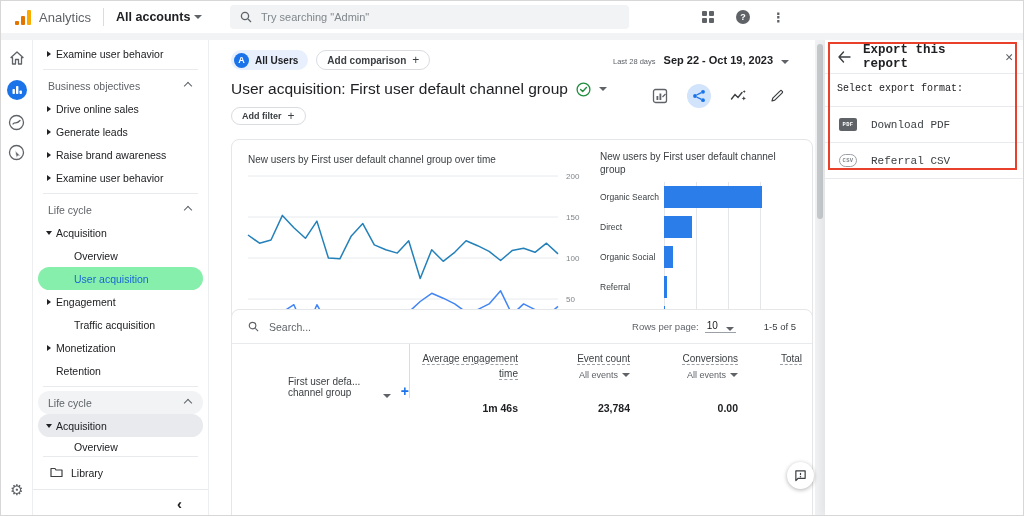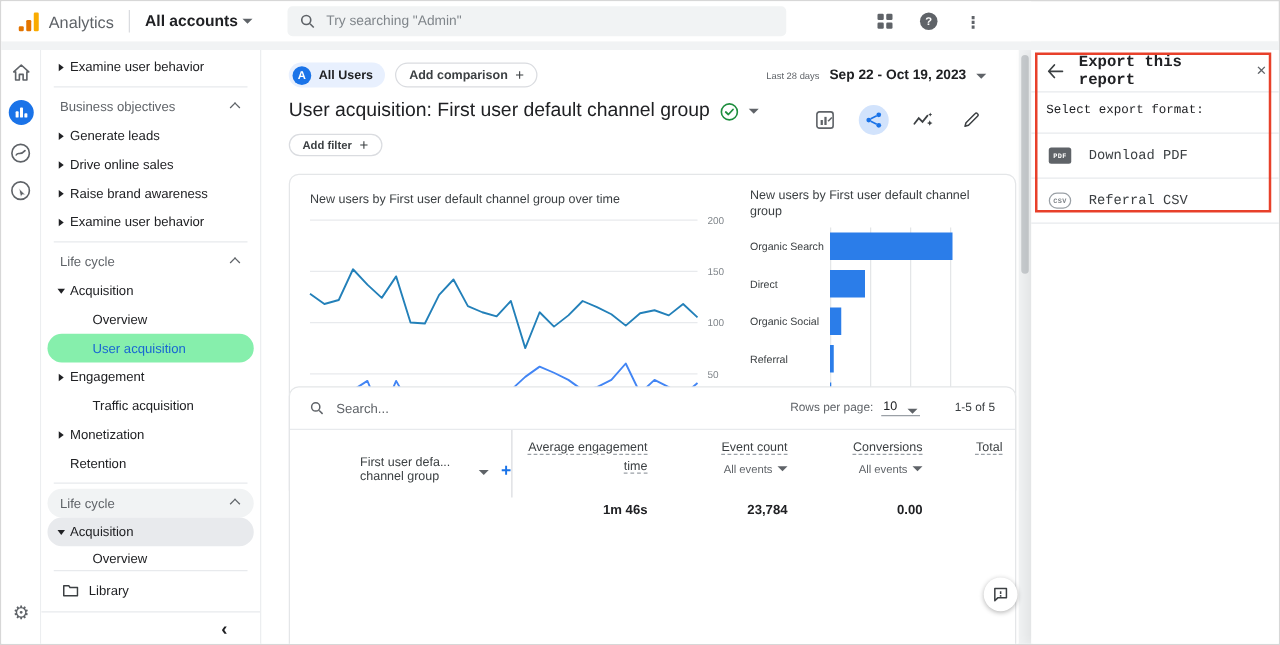--- a/index.html
+++ b/index.html
@@ -89,21 +89,21 @@
   .bar-tick { position:absolute; top:158px; font-size:8px; color:#80868b; transform:translateX(-50%); }
 
   
   #table-card { left:22px; top:269px; width:582px; height:240px; border-radius:8px 8px 0 0; }
   .t-search { height:34px; display:flex; align-items:center; padding:0 16px; gap:10px; border-bottom:1px solid #e8eaed; }
   .t-search .ph { font-size:10.5px; color:#5f6368; flex:1; }
   .rpp { display:flex; align-items:center; gap:6px; font-size:9.5px; color:#5f6368; }
   .rpp-val { font-size:10px; color:#202124; border-bottom:1px solid #9aa0a6; padding:0 2px 1px 2px; display:flex; align-items:flex-end; gap:8px; cursor:pointer; }
   .range { font-size:9.5px; color:#3c4043; margin-left:18px; }
   .t-head { position:relative; height:54px; display:flex; }
-  .dim-cell { width:228px; border-right:1px solid #dadce0; display:flex; align-items:center; padding:10px 0 0 56px; gap:6px; font-size:10px; color:#3c4043; }
+  .dim-cell { width:228px; border-right:1px solid #dadce0; display:flex; align-items:flex-end; padding:10px 0 0 56px; gap:6px; font-size:10px; color:#3c4043; }
   .dim-cell .caret { margin-top:4px; }
   .dim-plus { color:#1a73e8; font-size:14px; font-weight:bold; margin-left:4px; cursor:pointer; line-height:1; }
   .metrics { flex:1; display:flex; padding:8px 10px 0 0; }
   .m-col { text-align:right; font-size:10px; color:#3c4043; padding-left:10px; }
   .m-col .m-title { text-decoration:underline; text-decoration-style:dashed; text-decoration-color:#9aa0a6; text-underline-offset:2px; text-decoration-thickness:1px; line-height:1.45; cursor:pointer; }
   .m-col .m-sub { color:#5f6368; font-size:9px; margin-top:3px; display:flex; justify-content:flex-end; align-items:center; gap:4px; cursor:pointer; }
   .m-col1 { width:108px; } .m-col2 { width:112px; } .m-col3 { width:108px; } .m-col4 { width:64px; }
   .t-totals { display:flex; margin-top:4px; }
   .tot-spacer { width:228px; }
   .tot-vals { flex:1; display:flex; padding-right:10px; }
@@ -199,27 +199,27 @@
         </div>
         <div class="sb-div"></div>
         <div class="sb-row sb-header">
           <span class="lbl">Business objectives</span>
           <span class="chev"></span>
         </div>
         <div class="sb-row sb-item lvl1">
           <span class="arr">
             <span class="tri-r"></span>
           </span>
+          <span class="lbl">Drive online sales</span>
+        </div>
+        <div class="sb-row sb-item lvl1">
+          <span class="arr">
+            <span class="tri-r"></span>
+          </span>
           <span class="lbl">Generate leads</span>
-        </div>
-        <div class="sb-row sb-item lvl1">
-          <span class="arr">
-            <span class="tri-r"></span>
-          </span>
-          <span class="lbl">Drive online sales</span>
         </div>
         <div class="sb-row sb-item lvl1">
           <span class="arr">
             <span class="tri-r"></span>
           </span>
           <span class="lbl">Raise brand awareness</span>
         </div>
         <div class="sb-row sb-item lvl1">
           <span class="arr">
             <span class="tri-r"></span>

